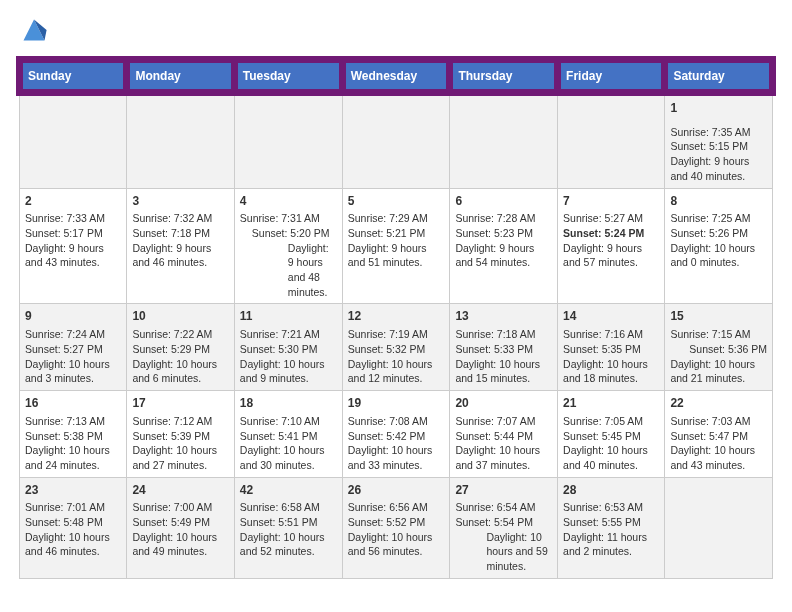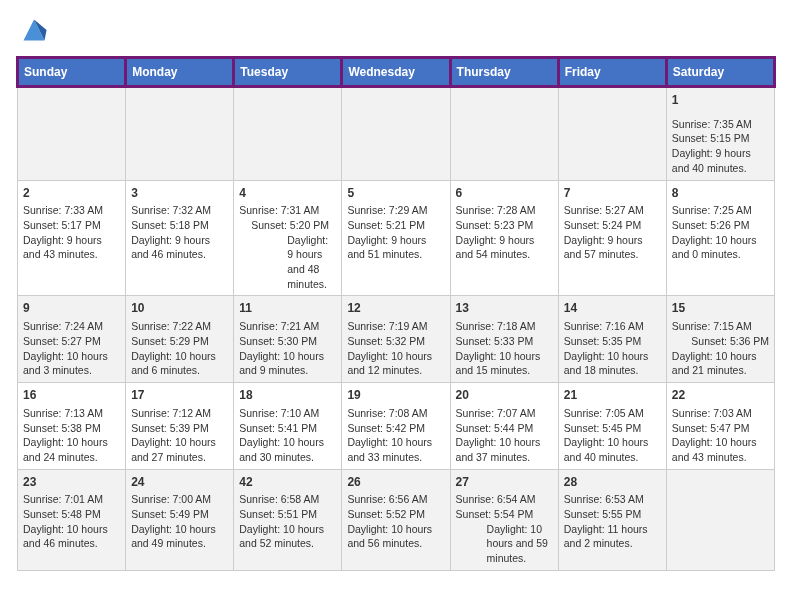--- a/index.html
+++ b/index.html
@@ -50,21 +50,21 @@
       width: 100%;
       border-collapse: collapse;
       font-size: 11px;
     }
     thead tr th {
       background-color: #4472c4;
       color: #fff;
       text-align: left;
       padding: 6px 5px;
       font-size: 12px;
-      border: 3px solid #701a75;
+      border: 7px solid #701a75;
     }
     tbody tr td {
       border: 1px solid #ccc;
       vertical-align: top;
       padding: 4px 5px;
       height: 85px;
       width: 108px;
       color: #333;
       font-size: 10.5px;
       line-height: 1.4;
@@ -137,21 +137,21 @@
       <tr>
         <td>
           <span class="day-num">2</span>
           <span style="display: block;">Sunrise: 7:33 AM</span>
           <span style="display: block;">Sunset: 5:17 PM</span>
           <span style="display: block;">Daylight: 9 hours and 43 minutes.</span>
         </td>
         <td>
           <span class="day-num">3</span>
           <span style="display: block;">Sunrise: 7:32 AM</span>
-          <span style="display: block;">Sunset: 5:18 PM</span>
+          <span style="display: block;">Sunset: 7:18 PM</span>
           <span style="display: block;">Daylight: 9 hours and 46 minutes.</span>
         </td>
         <td>
           <span class="day-num">4</span>
           <span style="display: block;">Sunrise: 7:31 AM</span>
           <span style="display: block; margin-left: 12px;">Sunset: 5:20 PM</span>
           <span style="display: block; margin-left: 48px;">Daylight: 9 hours and 48 minutes.</span>
         </td>
         <td>
           <span class="day-num">5</span>
@@ -161,21 +161,21 @@
         </td>
         <td>
           <span class="day-num">6</span>
           <span style="display: block;">Sunrise: 7:28 AM</span>
           <span style="display: block;">Sunset: 5:23 PM</span>
           <span style="display: block;">Daylight: 9 hours and 54 minutes.</span>
         </td>
         <td>
           <span class="day-num">7</span>
           <span style="display: block;">Sunrise: 5:27 AM</span>
-          <span style="display: block;">Sunset: 5:24 PM</span>
+          <span style="display: block; font-weight: bold;">Sunset: 5:24 PM</span>
           <span style="display: block;">Daylight: 9 hours and 57 minutes.</span>
         </td>
         <td>
           <span class="day-num">8</span>
           <span style="display: block;">Sunrise: 7:25 AM</span>
           <span style="display: block;">Sunset: 5:26 PM</span>
           <span style="display: block;">Daylight: 10 hours and 0 minutes.</span>
         </td>
       </tr>
       <tr>

